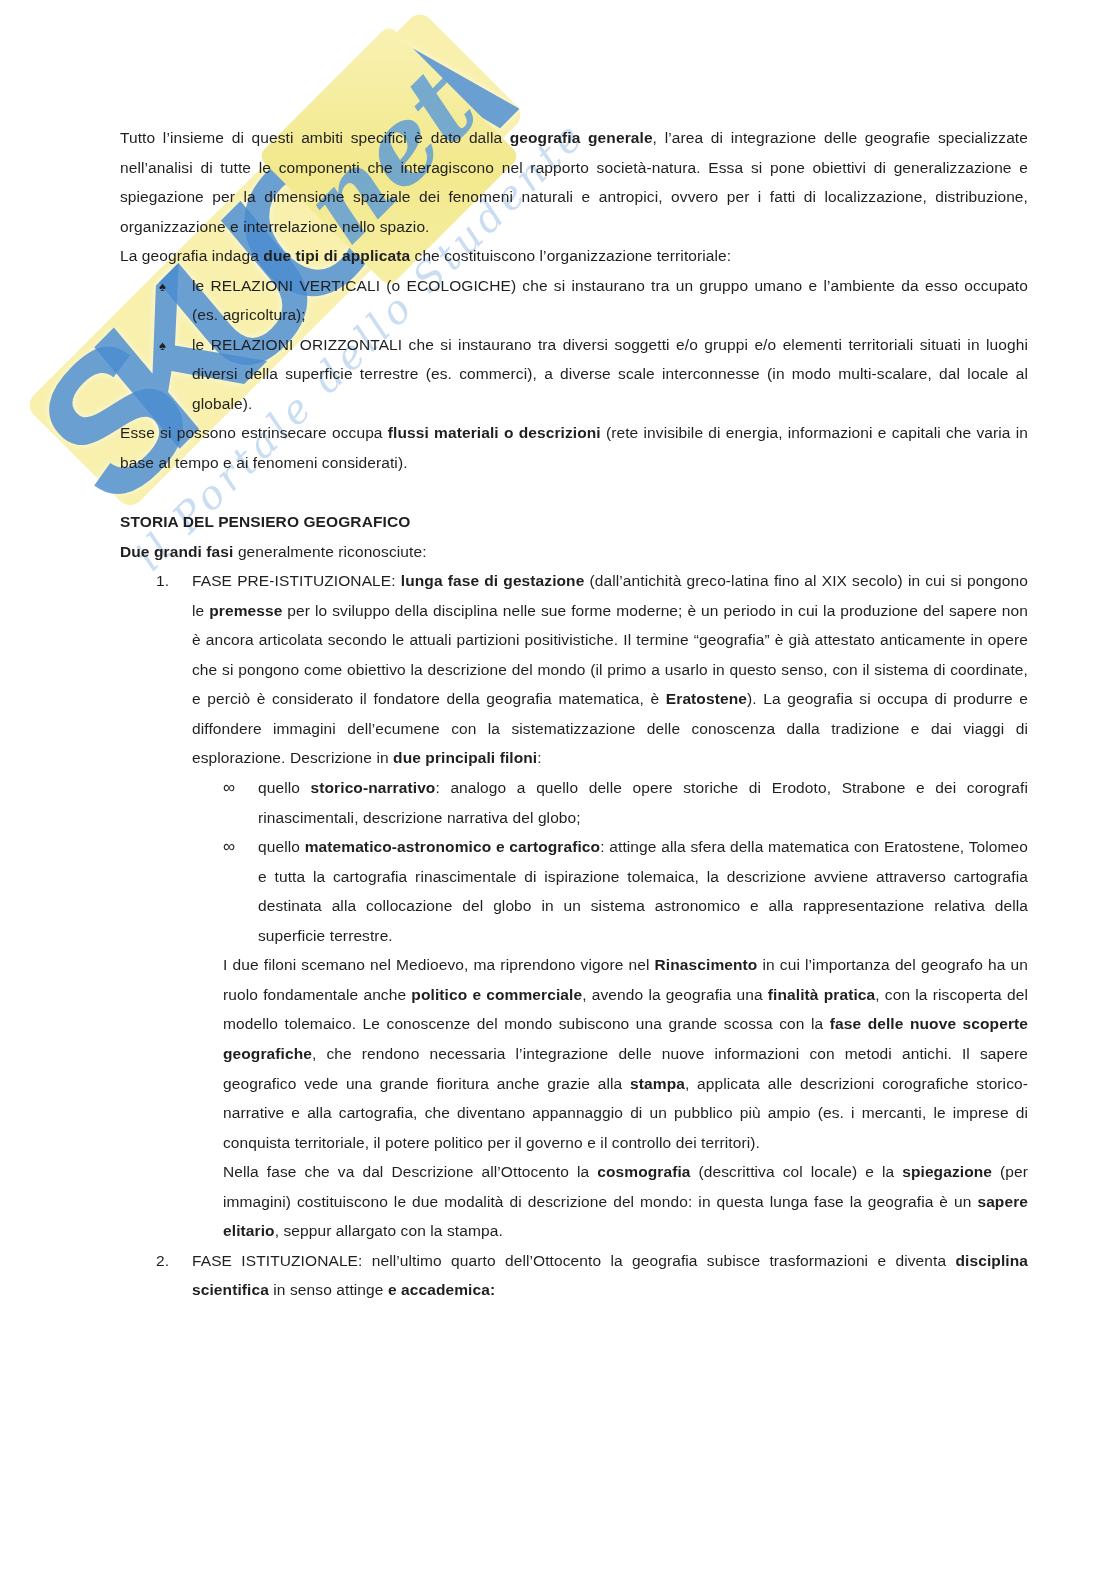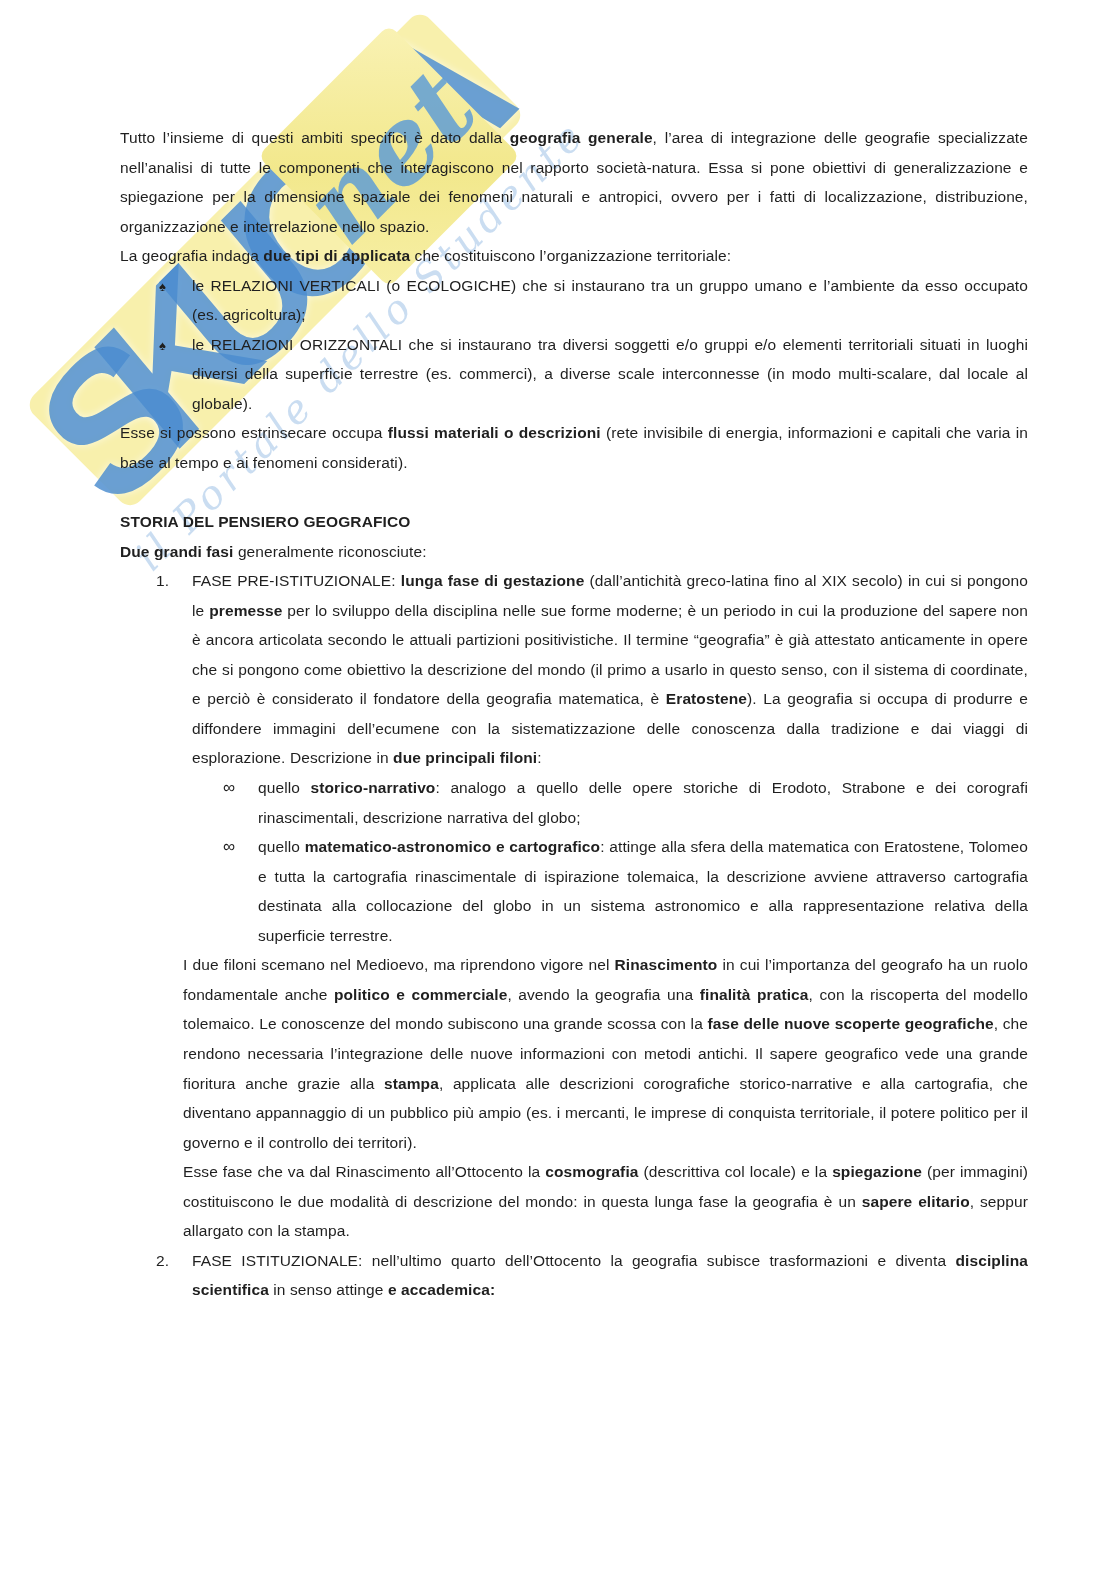--- a/index.html
+++ b/index.html
@@ -65,21 +65,21 @@
     letter-spacing:0.1px;
   }
   .blk b { font-weight:700; }
   .h { font-weight:700; text-underline-offset:3px; }
   .li1 { position:relative; padding-left:72px; }
   .li1 > .marker { position:absolute; left:39px; top:1px; font-size:13px; }
   .li2 { position:relative; padding-left:138px; }
   .li2 > .marker { position:absolute; left:103px; top:0; font-size:17px; }
   .num { position:relative; padding-left:72px; }
   .num > .marker { position:absolute; left:36px; top:0; }
-  .cont { margin-left:63px; }
+  .cont { margin-left:103px; }
   .spacer { height:29.55px; }
 </style>
 </head>
 <body>
 
 <div class="page">
 
   <div class="watermark">
     <div class="wm-band" style="background: rgb(247, 239, 165);"></div>
     <div class="wm-letters" style="color: rgba(74, 140, 206, 0.824);">
@@ -100,17 +100,17 @@
       <div class="blk li1"><span class="marker">♠</span><span>le RELAZIONI VERTICALI (o ECOLOGICHE) che si instaurano tra un gruppo umano e l’ambiente da esso occupato (es. agricoltura);</span></div>
       <div class="blk li1"><span class="marker">♠</span><span>le RELAZIONI ORIZZONTALI che si instaurano tra diversi soggetti e/o gruppi e/o elementi territoriali situati in luoghi diversi della superficie terrestre (es. commerci), a diverse scale interconnesse (in modo multi-scalare, dal locale al globale).</span></div>
       <div class="blk p"><span>Esse si possono estrinsecare occupa </span><b>flussi materiali o descrizioni</b><span> (rete invisibile di energia, informazioni  e capitali che varia in base al tempo e ai fenomeni considerati).</span></div>
       <div class="blk spacer"></div>
       <div class="blk h"><b>STORIA DEL PENSIERO GEOGRAFICO</b></div>
       <div class="blk p"><b>Due grandi fasi</b><span> generalmente riconosciute:</span></div>
       <div class="blk num"><span class="marker">1.</span><span>FASE PRE-ISTITUZIONALE: </span><b>lunga fase di gestazione</b><span> (dall’antichità greco-latina fino al XIX secolo) in cui si pongono le </span><b>premesse</b><span> per lo sviluppo della disciplina nelle sue forme moderne; è un periodo in cui la produzione del sapere non è ancora articolata secondo le attuali partizioni positivistiche. Il termine “geografia” è già attestato anticamente in opere che si pongono come obiettivo la descrizione del mondo (il primo a usarlo in questo senso, con il sistema di coordinate, e perciò è considerato il fondatore della geografia matematica, è </span><b>Eratostene</b><span>). La geografia si occupa di produrre e diffondere immagini dell’ecumene con la sistematizzazione delle conoscenza dalla tradizione e dai viaggi di esplorazione. Descrizione in </span><b>due principali filoni</b><span>:</span></div>
       <div class="blk li2"><span class="marker">∞</span><span>quello </span><b>storico-narrativo</b><span>: analogo a quello delle opere storiche di Erodoto, Strabone e dei corografi rinascimentali, descrizione narrativa del globo;</span></div>
       <div class="blk li2"><span class="marker">∞</span><span>quello </span><b>matematico-astronomico e cartografico</b><span>: attinge alla sfera della matematica con Eratostene, Tolomeo e tutta la cartografia rinascimentale di ispirazione tolemaica, la descrizione avviene attraverso cartografia destinata alla collocazione del globo in un sistema astronomico e alla rappresentazione relativa della superficie terrestre.</span></div>
       <div class="blk cont"><span>I due filoni scemano nel Medioevo, ma riprendono vigore nel </span><b>Rinascimento</b><span> in cui l’importanza del geografo ha un ruolo fondamentale anche </span><b>politico e commerciale</b><span>, avendo la geografia una </span><b>finalità pratica</b><span>, con la riscoperta del modello tolemaico. Le conoscenze del mondo subiscono una grande scossa con la </span><b>fase delle nuove scoperte geografiche</b><span>, che rendono necessaria l’integrazione delle nuove informazioni con metodi antichi. Il sapere geografico vede una grande fioritura anche grazie alla </span><b>stampa</b><span>, applicata alle descrizioni corografiche storico-narrative e alla cartografia, che diventano appannaggio di un pubblico più ampio (es. i mercanti, le imprese di conquista territoriale, il potere politico per il governo e il controllo dei territori).</span></div>
-      <div class="blk cont"><span>Esse fase che va dal Rinascimento all’Ottocento la </span><b>cosmografia</b><span> (descrittiva col locale) e la </span><b>spiegazione</b><span> (per immagini) costituiscono le due modalità di descrizione del mondo: in questa lunga fase la geografia è un </span><b>sapere elitario</b><span>, seppur allargato con la stampa.</span></div>
+      <div class="blk cont"><span>Nella fase che va dal Descrizione all’Ottocento la </span><b>cosmografia</b><span> (descrittiva col locale) e la </span><b>spiegazione</b><span> (per immagini) costituiscono le due modalità di descrizione del mondo: in questa lunga fase la geografia è un </span><b>sapere elitario</b><span>, seppur allargato con la stampa.</span></div>
       <div class="blk num"><span class="marker">2.</span><span>FASE ISTITUZIONALE: nell’ultimo quarto dell’Ottocento la geografia subisce trasformazioni e diventa </span><b>disciplina scientifica</b><span> in senso attinge </span><b>e accademica:</b></div>
     </div>
 
 </div>
 
 </body></html>

